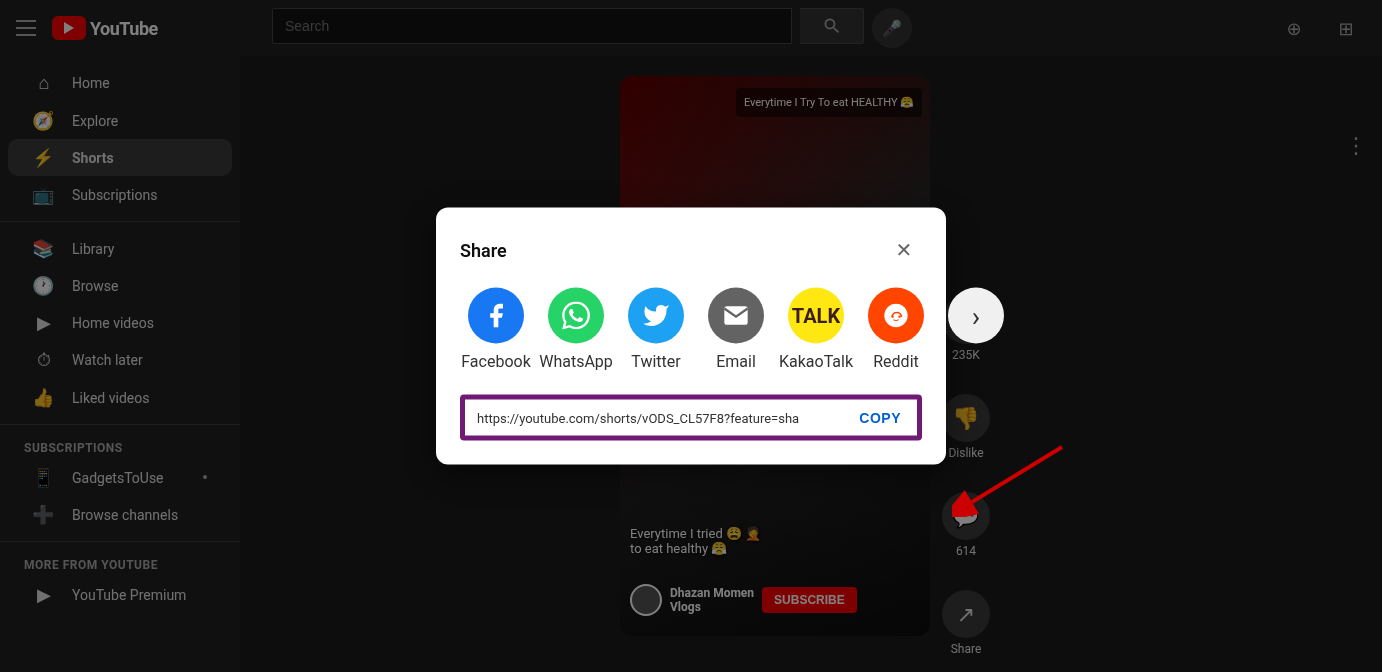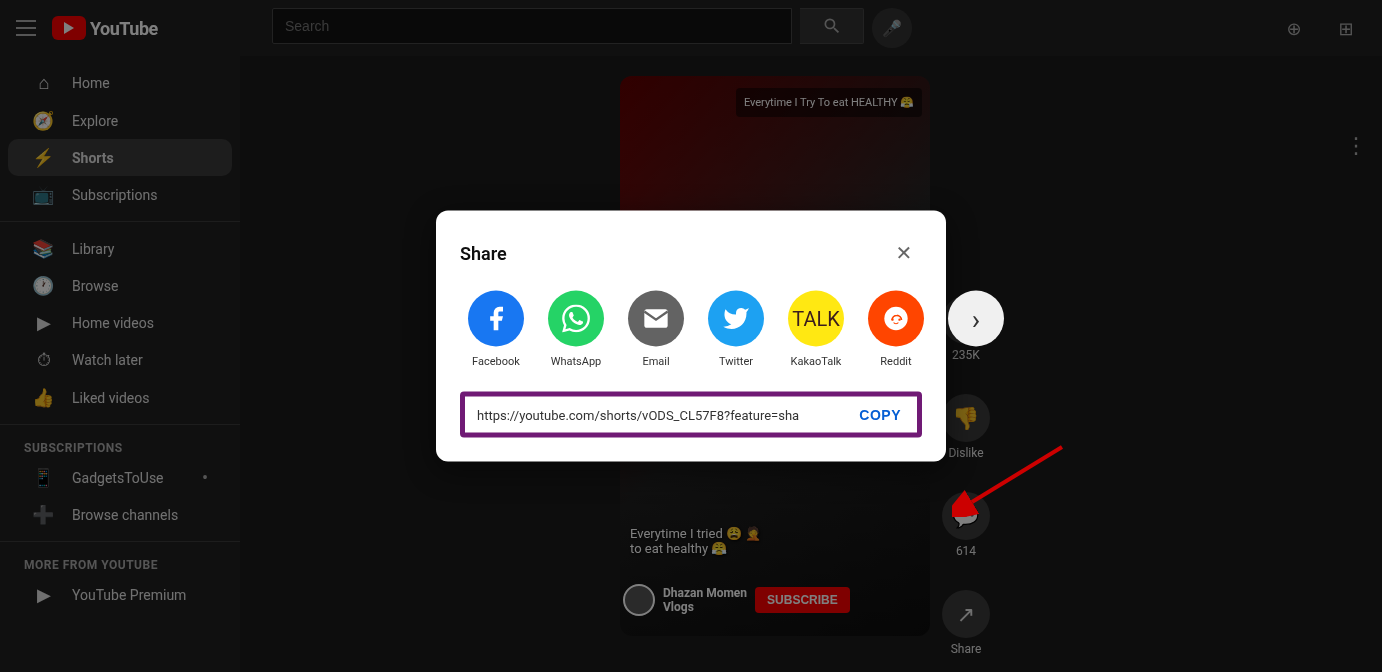--- a/index.html
+++ b/index.html
@@ -237,21 +237,21 @@
       bottom: 80px;
       left: 10px;
       right: 20px;
       color: white;
       font-size: 13px;
       text-shadow: 1px 1px 3px rgba(0,0,0,0.8);
     }
     .video-channel {
       position: absolute;
       bottom: 20px;
-      left: 3px;
+      left: 10px;
       display: flex;
       align-items: center;
       gap: 8px;
     }
     .channel-avatar {
       width: 32px;
       height: 32px;
       background: #555;
       border-radius: 50%;
       border: 2px solid white;
@@ -394,21 +394,21 @@
     .twitter { background: #1da1f2; }
     .email-icon { background: #636363; }
     .kakao { background: #ffe812; }
     .reddit-icon { background: #ff4500; }
     .more-share {
       background: #f0f0f0;
       color: #333;
       font-size: 22px;
     }
     .share-icon-label {
-      font-size: 11px;
+      font-size: 16px;
       color: #333;
       text-align: center;
     }
     .share-link-row {
       display: flex;
       align-items: center;
       border: 5px solid #701a75;
       border-radius: 4px;
       overflow: hidden;
     }
@@ -596,40 +596,40 @@
     <div class="share-icon-item">
       <div class="share-icon-circle whatsapp">
         <svg width="28" height="28" viewBox="0 0 24 24" fill="white">
           <path d="M17.472 14.382c-.297-.149-1.758-.867-2.03-.967-.273-.099-.471-.148-.67.15-.197.297-.767.966-.94 1.164-.173.199-.347.223-.644.075-.297-.15-1.255-.463-2.39-1.475-.883-.788-1.48-1.761-1.653-2.059-.173-.297-.018-.458.13-.606.134-.133.298-.347.446-.52.149-.174.198-.298.298-.497.099-.198.05-.371-.025-.52-.075-.149-.669-1.612-.916-2.207-.242-.579-.487-.5-.669-.51-.173-.008-.371-.01-.57-.01-.198 0-.52.074-.792.372-.272.297-1.04 1.016-1.04 2.479 0 1.462 1.065 2.875 1.213 3.074.149.198 2.096 3.2 5.077 4.487.709.306 1.262.489 1.694.625.712.227 1.36.195 1.871.118.571-.085 1.758-.719 2.006-1.413.248-.694.248-1.289.173-1.413-.074-.124-.272-.198-.57-.347m-5.421 7.403h-.004a9.87 9.87 0 0 1-5.031-1.378l-.361-.214-3.741.982.998-3.648-.235-.374a9.86 9.86 0 0 1-1.51-5.26c.001-5.45 4.436-9.884 9.888-9.884 2.64 0 5.122 1.03 6.988 2.898a9.825 9.825 0 0 1 2.893 6.994c-.003 5.45-4.437 9.884-9.885 9.884m8.413-18.297A11.815 11.815 0 0 0 12.05 0C5.495 0 .16 5.335.157 11.892c0 2.096.547 4.142 1.588 5.945L.057 24l6.305-1.654a11.882 11.882 0 0 0 5.683 1.448h.005c6.554 0 11.89-5.335 11.893-11.893a11.821 11.821 0 0 0-3.48-8.413z"></path>
         </svg>
       </div>
       <span class="share-icon-label">WhatsApp</span>
     </div>
 
     <div class="share-icon-item">
+      <div class="share-icon-circle twitter">
+        <svg width="28" height="28" viewBox="0 0 24 24" fill="white">
+          <path d="M23 3a10.9 10.9 0 0 1-3.14 1.53 4.48 4.48 0 0 0-7.86 3v1A10.66 10.66 0 0 1 3 4s-4 9 5 13a11.64 11.64 0 0 1-7 2c9 5 20 0 20-11.5a4.5 4.5 0 0 0-.08-.83A7.72 7.72 0 0 0 23 3z"></path>
+        </svg>
+      </div>
+      <span class="share-icon-label">Twitter</span>
+    </div>
+
+    <div class="share-icon-item">
       <div class="share-icon-circle email-icon">
         <svg width="28" height="28" viewBox="0 0 24 24" fill="white">
           <path d="M4 4h16c1.1 0 2 .9 2 2v12c0 1.1-.9 2-2 2H4c-1.1 0-2-.9-2-2V6c0-1.1.9-2 2-2z"></path>
           <polyline points="22,6 12,13 2,6" fill="none" stroke="#636363" stroke-width="2"></polyline>
         </svg>
       </div>
       <span class="share-icon-label">Email</span>
     </div>
 
     <div class="share-icon-item">
-      <div class="share-icon-circle twitter">
-        <svg width="28" height="28" viewBox="0 0 24 24" fill="white">
-          <path d="M23 3a10.9 10.9 0 0 1-3.14 1.53 4.48 4.48 0 0 0-7.86 3v1A10.66 10.66 0 0 1 3 4s-4 9 5 13a11.64 11.64 0 0 1-7 2c9 5 20 0 20-11.5a4.5 4.5 0 0 0-.08-.83A7.72 7.72 0 0 0 23 3z"></path>
-        </svg>
-      </div>
-      <span class="share-icon-label">Twitter</span>
-    </div>
-
-    <div class="share-icon-item">
-      <div class="share-icon-circle kakao" style="color:#3a1d1d;font-weight:normal;font-size:20px;">
+      <div class="share-icon-circle kakao" style="color:#3a1d1d;font-weight:bold;font-size:20px;">
         TALK
       </div>
       <span class="share-icon-label">KakaoTalk</span>
     </div>
 
     <div class="share-icon-item">
       <div class="share-icon-circle reddit-icon" style="font-size:28px;font-weight:bold;">
         <svg width="28" height="28" viewBox="0 0 24 24" fill="white">
           <circle cx="12" cy="12" r="10"></circle>
           <path d="M16.67 13.33a4 4 0 0 0-4-4 4 4 0 0 0-4 4" fill="none" stroke="#ff4500" stroke-width="1.5"></path>

